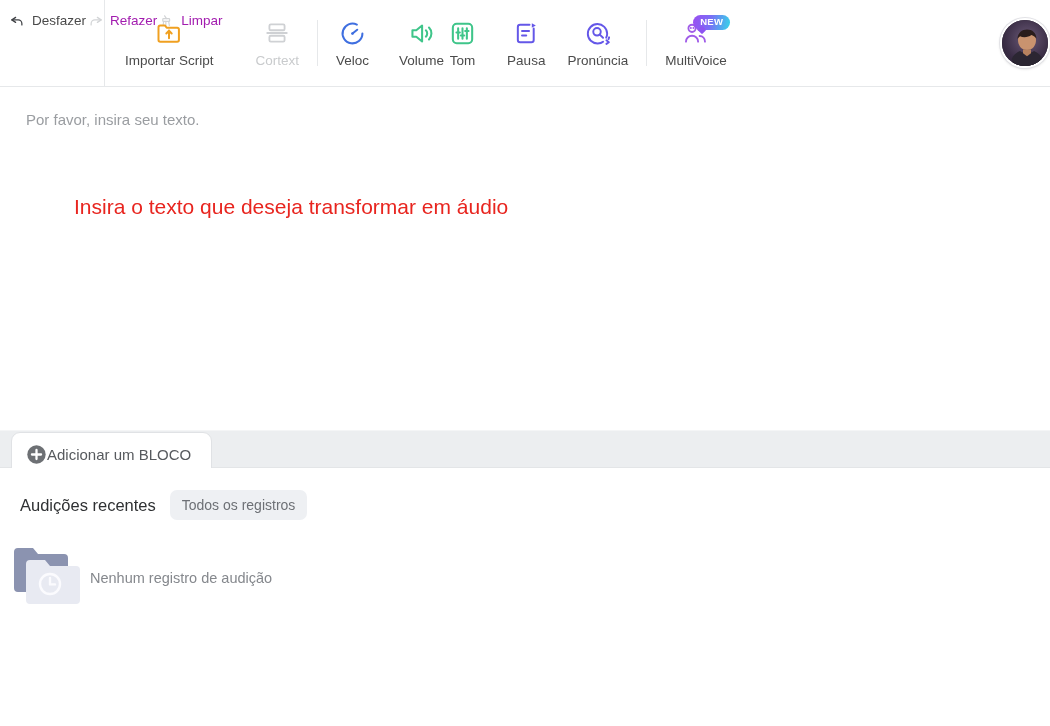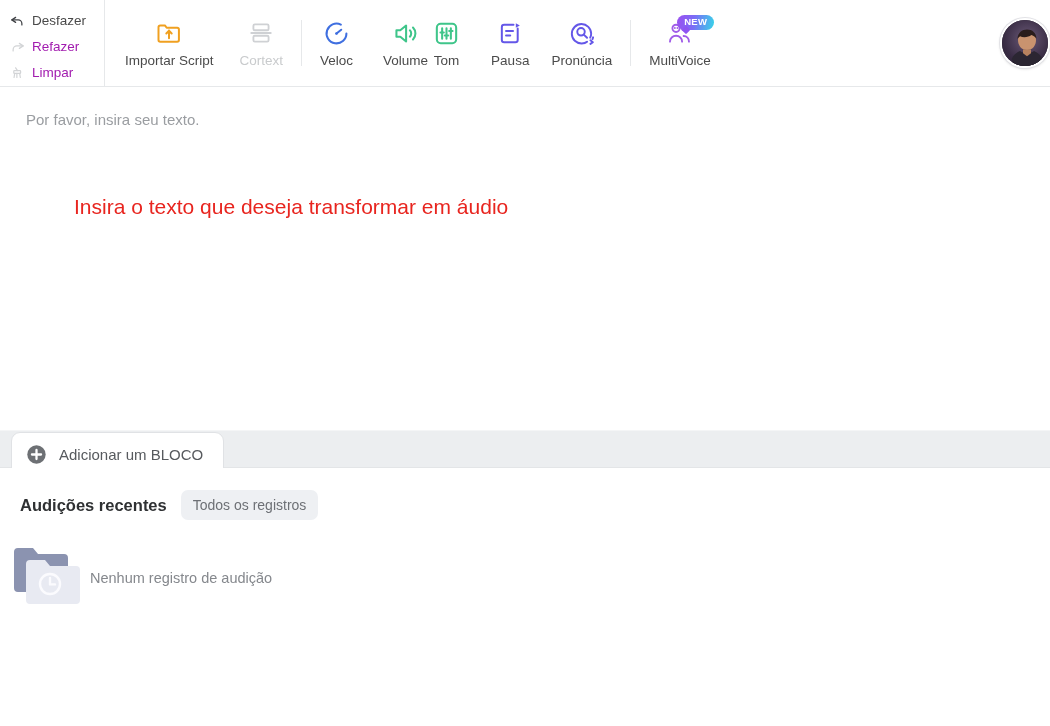--- a/index.html
+++ b/index.html
@@ -19,21 +19,20 @@
     background: #ffffff;
     border-bottom: 1px solid #e6e8ea;
   }
 
   
   .history-col {
     width: 105px;
     border-right: 1px solid #e6e8ea;
     padding: 8px 0 0 10px;
     display: flex;
-    flex-direction: column;
     justify-content: flex-start;
     gap: 2px;
   }
   .hist-item {
     display: flex;
     align-items: center;
     gap: 7px;
     height: 24px;
     font-size: 13.5px;
     color: #4a4a4a;
@@ -153,39 +152,38 @@
   .add-block {
     position: absolute;
     left: 11px; top: 345px;
     height: 45px;
     padding: 0 20px 0 14px;
     border: 1px solid #e0e2e5;
     border-radius: 9px;
     background: #fff;
     display: flex;
     align-items: center;
-    gap: 12px;
     font-size: 15px;
     color: #575a5e;
     cursor: pointer;
   }
   .plus-ic { width: 21px; height: 21px; flex: none; }
 
   
   .band {
     height: 38px;
     background: #eceef0;
     border-top: 1px solid #f4f5f6;
     border-bottom: 1px solid #e3e5e7;
   }
 
   
   .recent { padding: 22px 0 0 20px; background:#fff; height: 258px; position: relative; }
   .recent-head { display: flex; align-items: center; gap: 14px; }
-  .recent-title { font-size: 16.5px; font-weight: bold; color: #2f3133; }
+  .recent-title { font-size: 16.5px; font-weight: normal; color: #2f3133; }
   .chip {
     background: #eef0f3;
     color: #6d7075;
     font-size: 14px;
     padding: 7px 12px;
     border-radius: 7px;
     cursor: pointer;
   }
   .empty {
     position: absolute;
@@ -240,21 +238,21 @@
     <div class="tool" style="margin-left:4px">
       <span class="gly">
         <svg width="30" height="28" viewBox="0 0 24 24" fill="none" stroke="#f0a020" stroke-width="1.7" stroke-linecap="round" stroke-linejoin="round">
           <path d="M3 7a1.5 1.5 0 0 1 1.5-1.5h4L10 7.5h9A1.5 1.5 0 0 1 20.5 9v9A1.5 1.5 0 0 1 19 19.5H4.5A1.5 1.5 0 0 1 3 18z"></path>
           <path d="M12 16.5v-6M12 10l-2.3 2.4M12 10l2.3 2.4"></path>
         </svg>
       </span>
       <span class="lbl">Importar Script</span>
     </div>
 
-    <div class="tool disabled" style="margin-left:22px">
+    <div class="tool disabled" style="margin-left:38px">
       <span class="gly">
         <svg width="28" height="26" viewBox="0 0 24 24" fill="none" stroke="#cfd1d4" stroke-width="1.7" stroke-linecap="round">
           <rect x="5" y="4" width="14" height="5.5" rx="1.3"></rect>
           <rect x="5" y="14.5" width="14" height="5.5" rx="1.3"></rect>
           <path d="M3 12h18"></path>
         </svg>
       </span>
       <span class="lbl">Cortext</span>
     </div>
 

